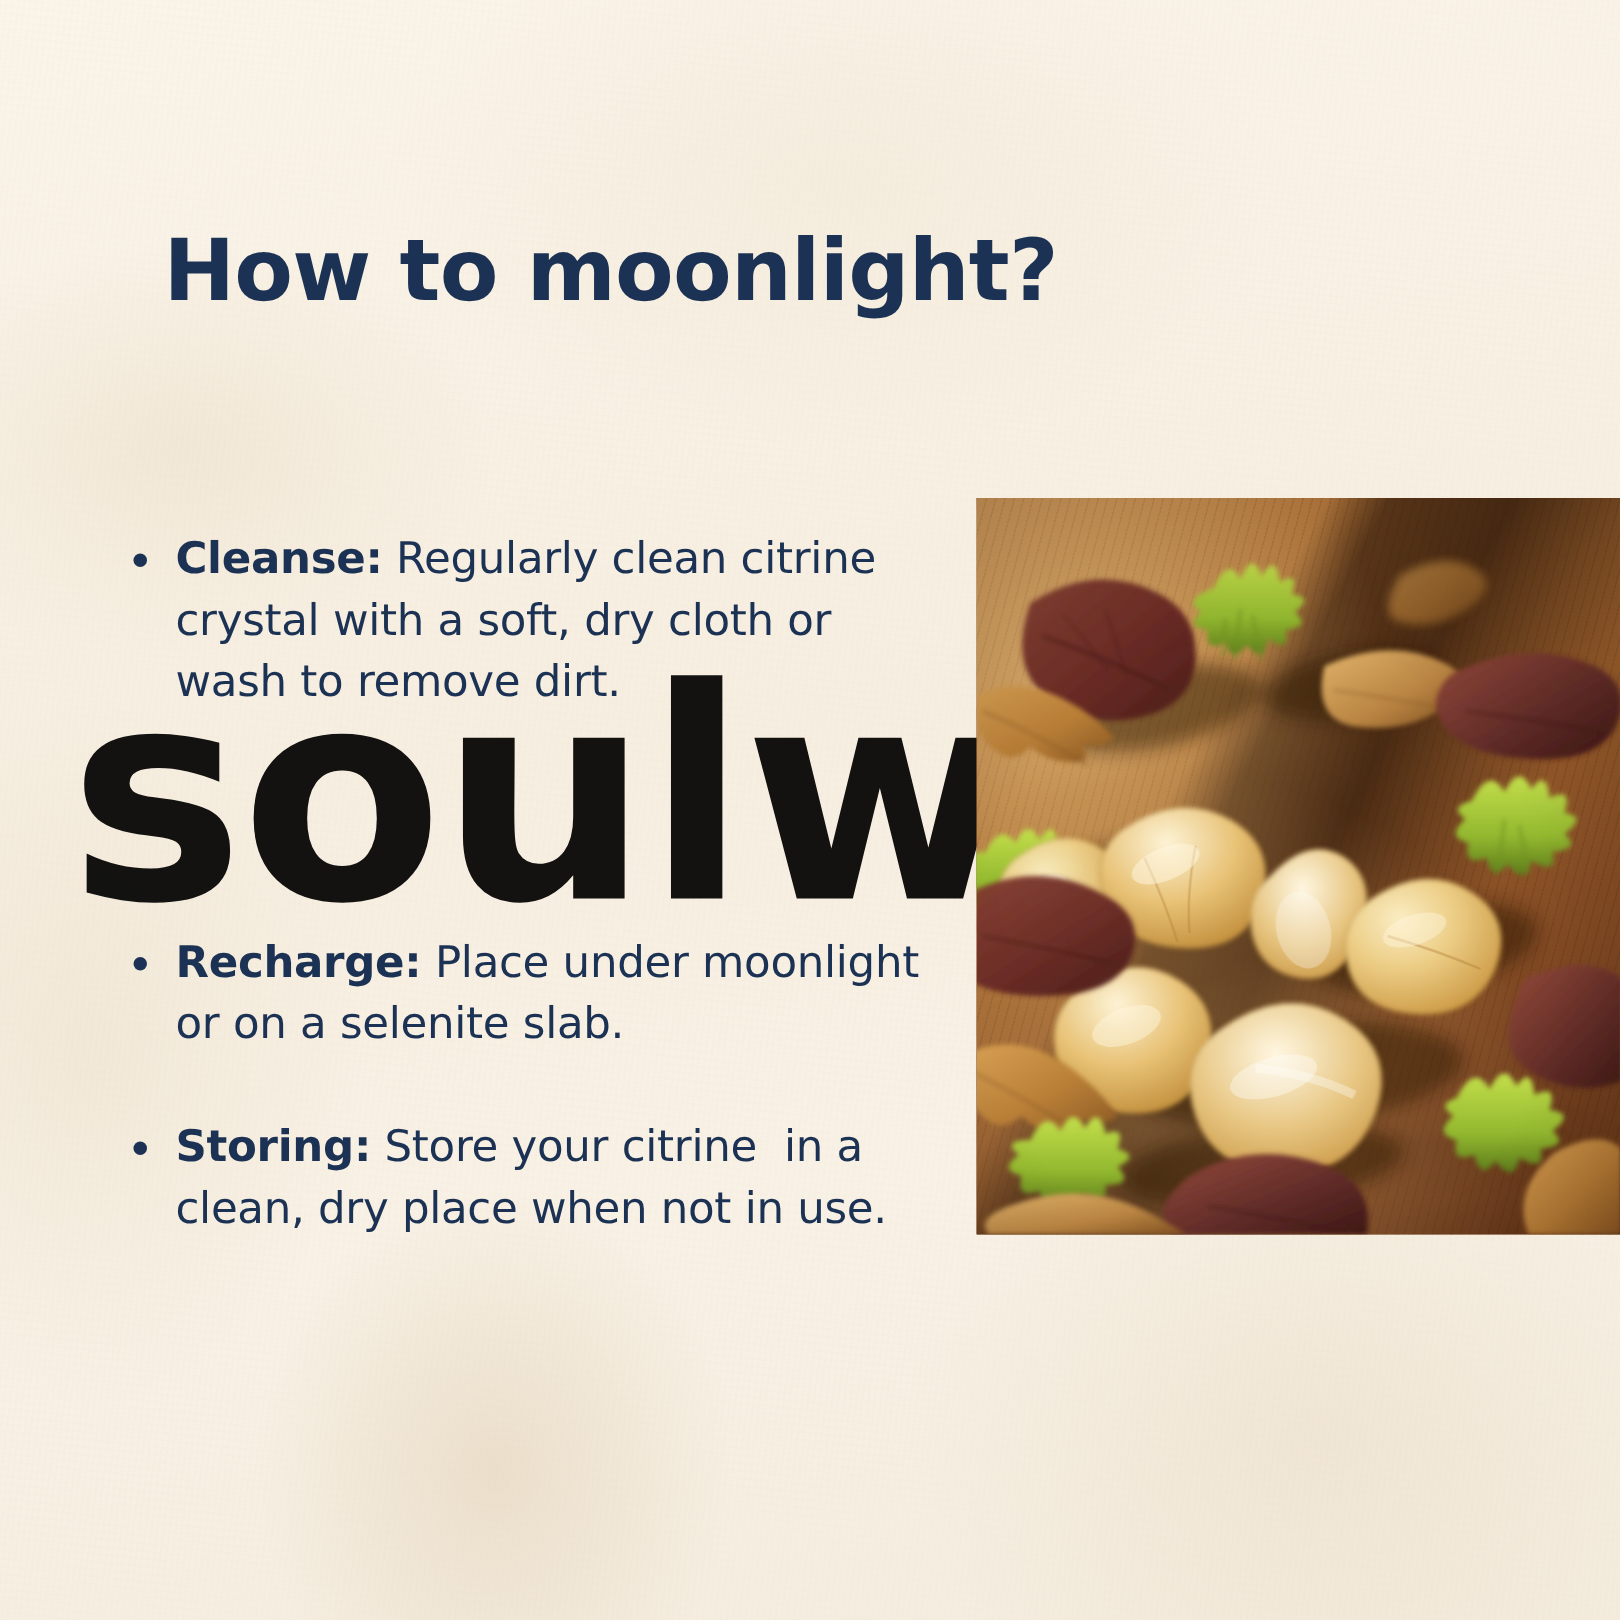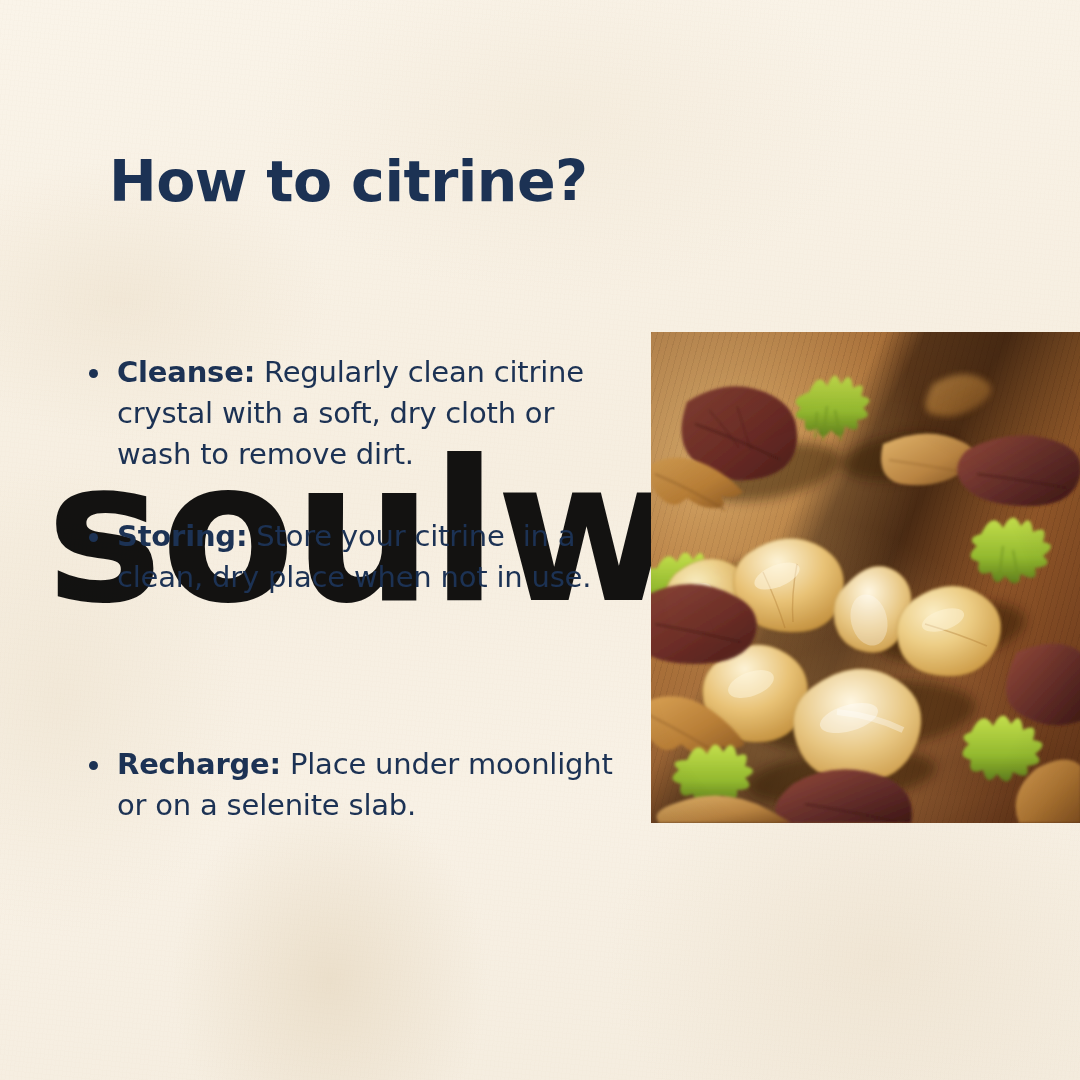--- a/index.html
+++ b/index.html
@@ -186,31 +186,31 @@
 </head>
 <body>
 
 <div id="slide">
 
   <div class="paper-texture"></div>
   <div class="paper-grain"></div>
 
   <div class="watermark">soulw</div>
 
-  <h1 class="page-title">How to citrine?</h1>
+  <h1 class="page-title">How to moonlight?</h1>
 
   <ul class="tips-list">
     <li class="tip-item" id="tip-cleanse">
       <span class="tip-label">Cleanse:</span><span class="tip-text"> Regularly clean citrine crystal with a soft, dry cloth or wash to remove dirt.</span>
     </li>
+    <li class="tip-item" id="tip-recharge">
+      <span class="tip-label">Recharge:</span><span class="tip-text"> Place under moonlight or on a selenite slab.</span>
+    </li>
     <li class="tip-item" id="tip-storing">
       <span class="tip-label">Storing:</span><span class="tip-text"> Store your citrine  in a clean, dry place when not in use.</span>
-    </li>
-    <li class="tip-item" id="tip-recharge">
-      <span class="tip-label">Recharge:</span><span class="tip-text"> Place under moonlight or on a selenite slab.</span>
     </li>
   </ul>
 
   <div class="photo-frame" aria-label="Six tumbled citrine crystals on a sunlit wooden table surrounded by dried autumn leaves and green moss">
     <div class="photo-wood"></div>
     <div class="photo-wood-grain2"></div>
     <div class="photo-sun"></div>
 
     <svg width="429" height="491" viewBox="0 0 429 491" style="position:absolute;left:0;top:0;">
       <defs>

